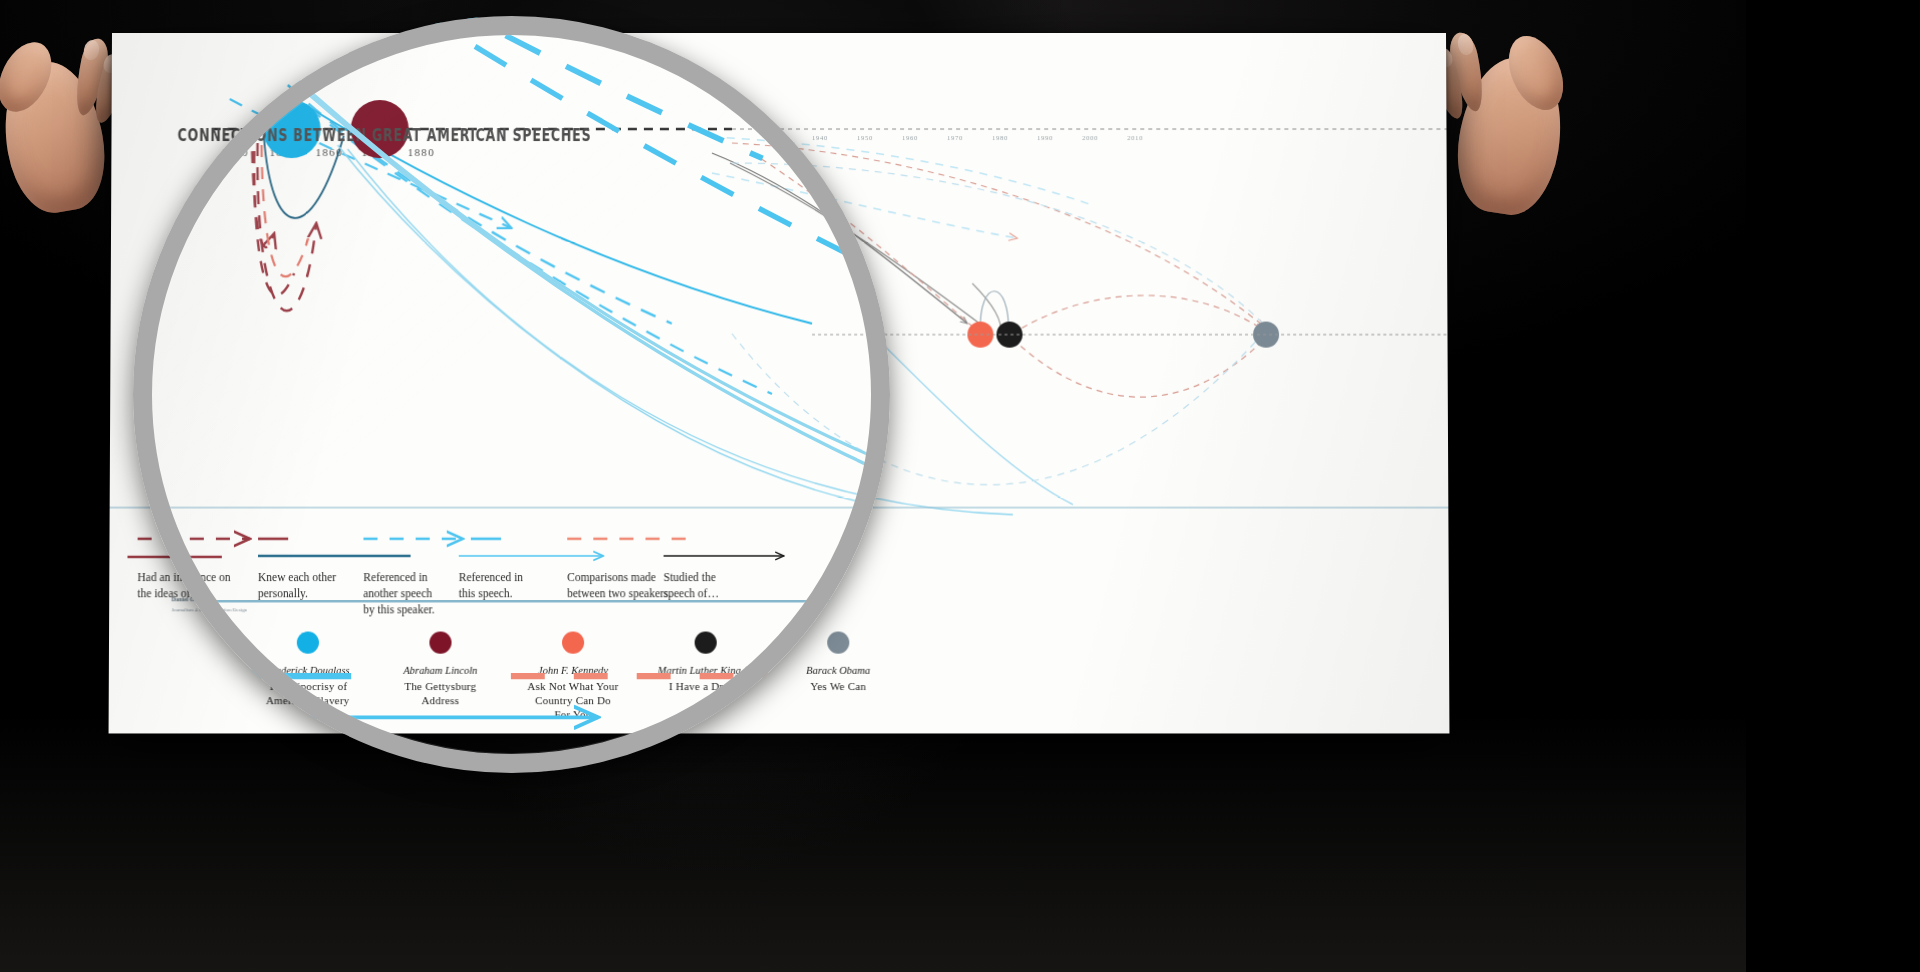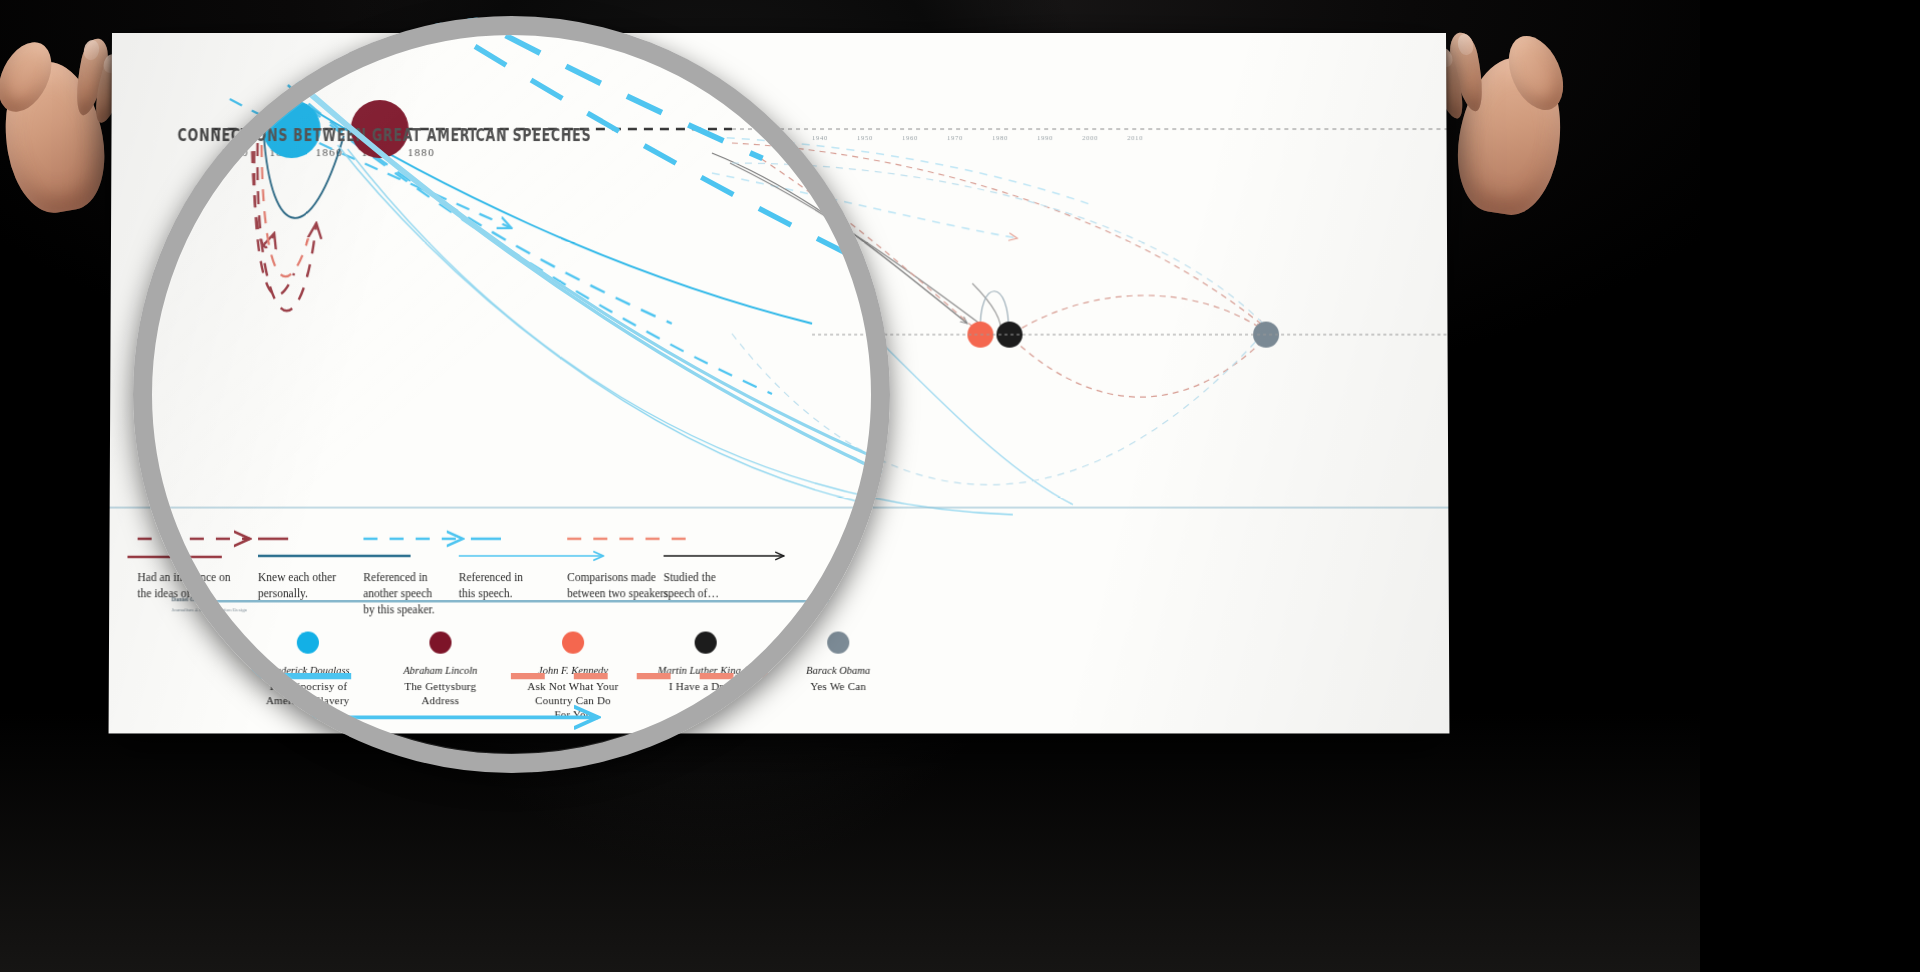--- a/index.html
+++ b/index.html
@@ -1,17 +1,17 @@
 <!DOCTYPE html>
 <html><head>
 <meta charset="utf-8">
 <style>
   html,body{margin:0;padding:0;background:#000;}
   body{width:1920px;height:972px;overflow:hidden;font-family:"Liberation Serif",serif;}
-  #stage{position:relative;width:1700px;height:972px;background:#84cc16;overflow:hidden;}
+  #stage{position:relative;width:1700px;height:972px;background:#84cc16;overflow:hidden;padding-left:46px;}
 
   
   .backdrop{position:absolute;inset:0;
     background:
       radial-gradient(ellipse 60% 45% at 50% 0%, #1d1b1b 0%, #0a0909 55%, #000 100%),
       linear-gradient(#0b0a0a,#000);
   }
   .torso{position:absolute;left:300px;top:0;width:820px;height:972px;
     background:radial-gradient(ellipse 50% 60% at 50% 30%, #191818 0%, #0a0a0a 70%, transparent 100%);}
   .floorglow{position:absolute;left:0;right:0;bottom:0;height:260px;

